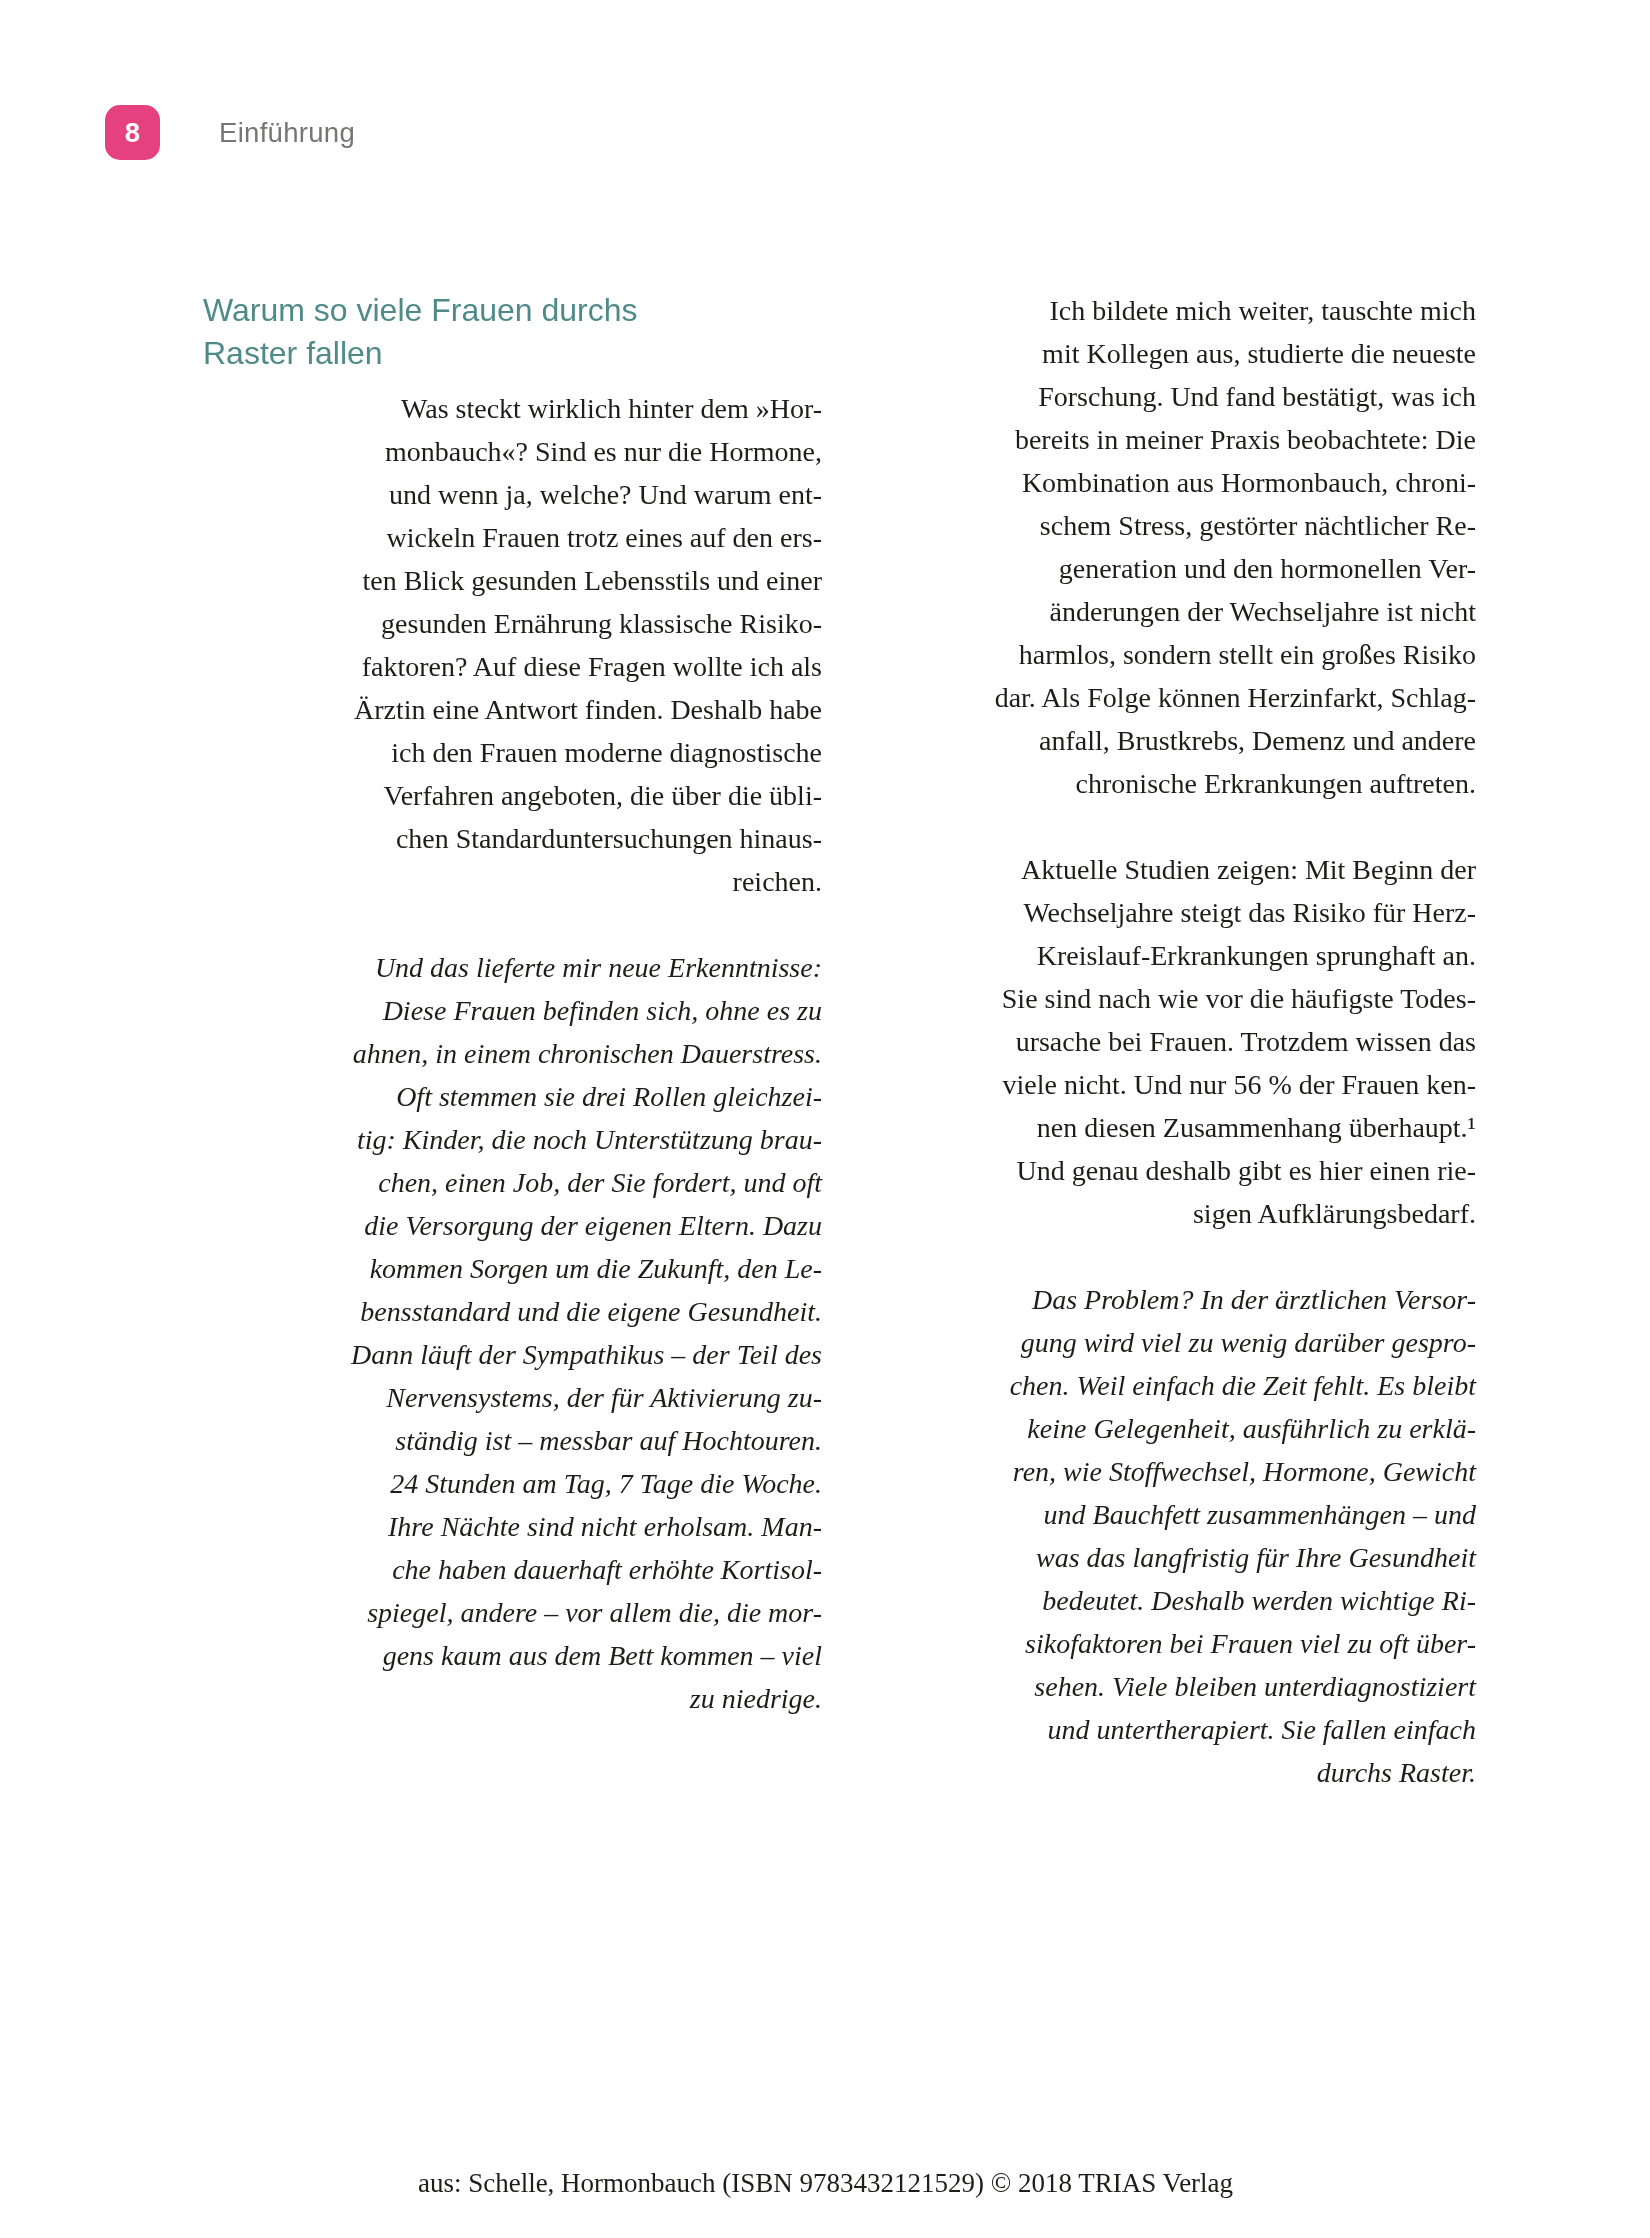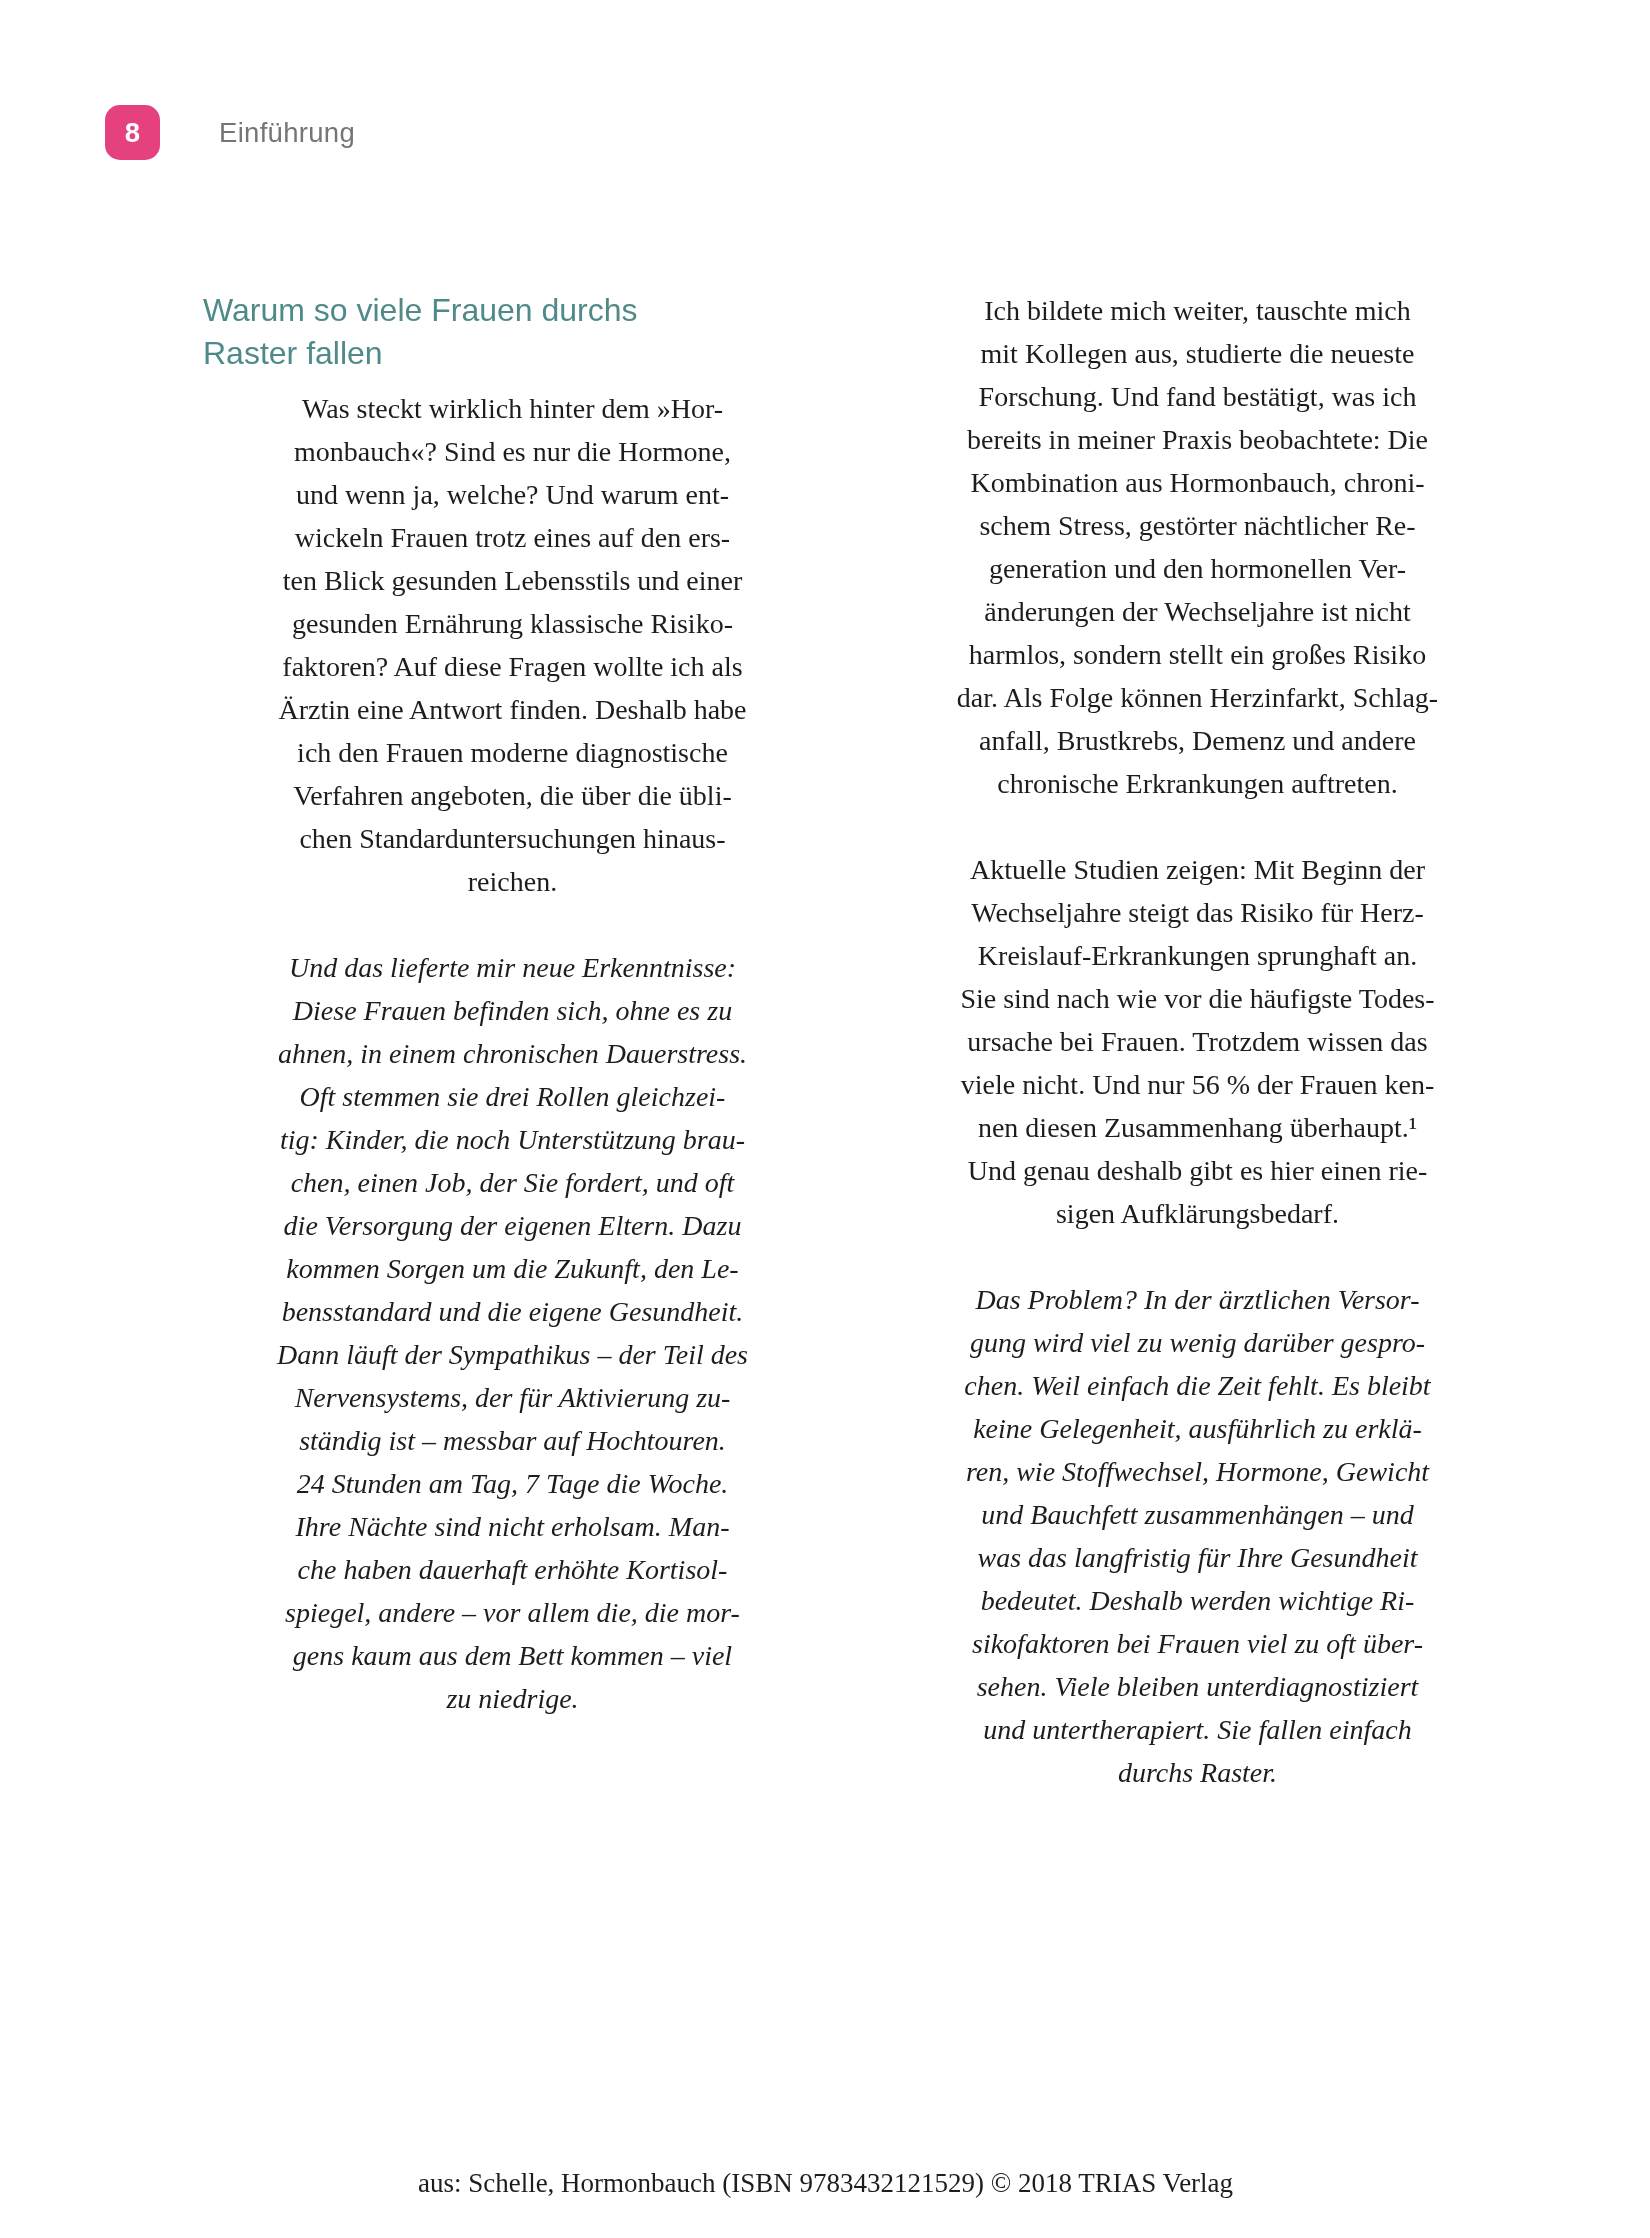--- a/index.html
+++ b/index.html
@@ -44,41 +44,41 @@
     font-size: 27.5px;
     color: var(--running-head-gray, #757574);
     letter-spacing: 0.3px;
     margin-left: 16px;
   }
   .columns {
     position: absolute;
     top: 289px;
     left: 203px;
     display: flex;
-    gap: 66px;
+    gap: 35px;
     align-items: flex-start;
   }
   .col {
     width: 619px;
   }
   .heading {
     font-family: "Liberation Sans", sans-serif;
     font-weight: 400;
     color: var(--heading-teal, #4f8a89);
     font-size: 32px;
     line-height: 43px;
     margin: 0 0 12.4px 0;
     white-space: pre-line;
   }
   .col p {
     margin: 0 0 43px 0;
     font-size: 28px;
     line-height: 43px;
     white-space: pre-line;
-    text-align: center;
+    text-align: right;
   }
   .col p:last-child { margin-bottom: 0; font-style: italic; }
   .page-footer {
     position: absolute;
     left: 0;
     right: 0;
     bottom: 40px;
     text-align: center;
     font-size: 27px;
     color: var(--body-text, #1d1d1b);

